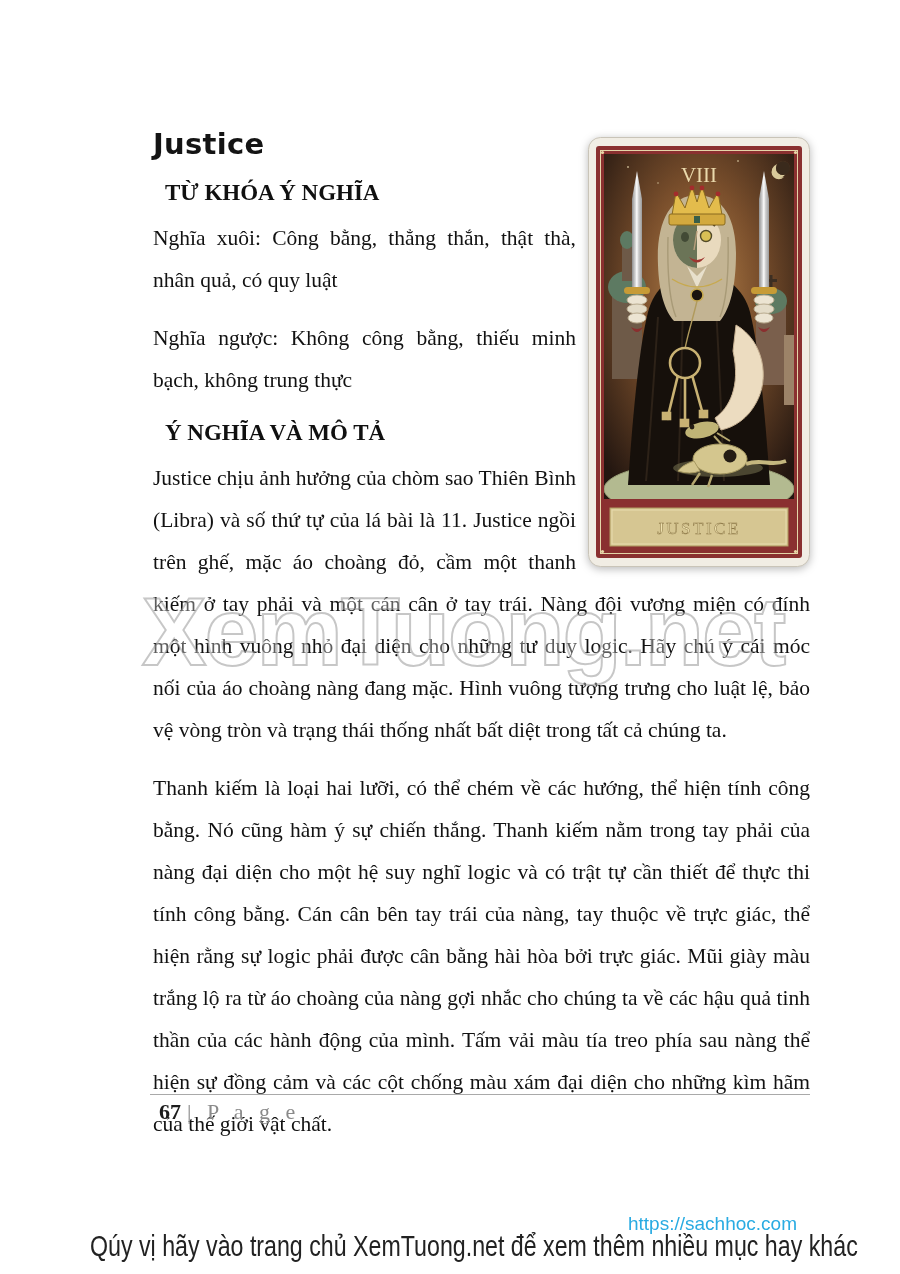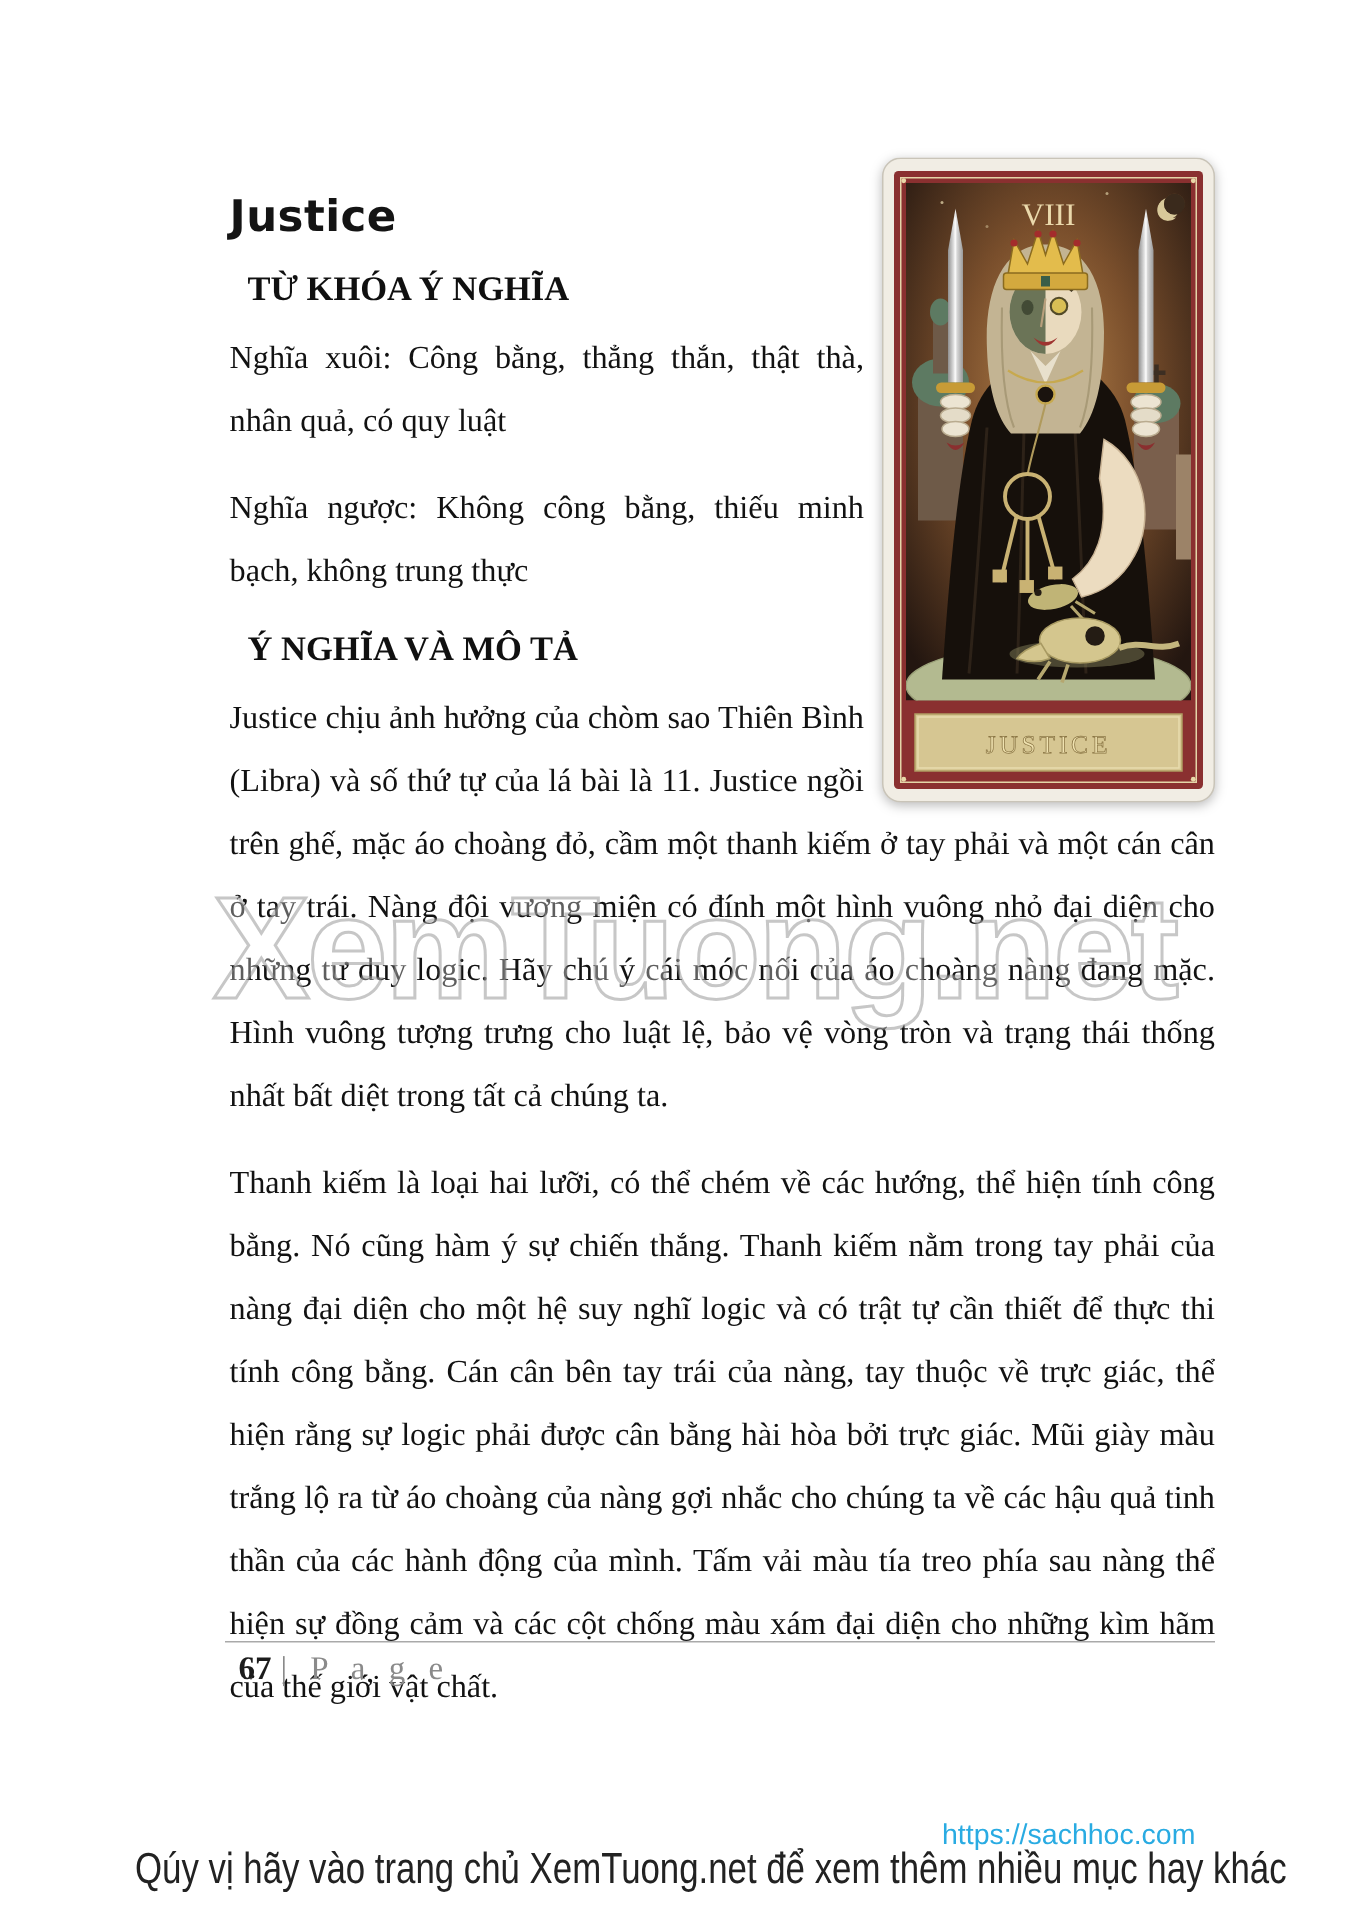--- a/index.html
+++ b/index.html
@@ -4,21 +4,21 @@
 <style>
   * { box-sizing: border-box; }
   html,body { margin:0; padding:0; background:#ffffff; }
   .page {
     position:relative; width:900px; height:1274px; background:#fff;
     overflow:hidden; font-family:"Liberation Serif", serif; color:#111;
   }
   .content { position:absolute; left:153px; top:105px; width:657px; }
 
   
-  .card-float { float:right; width:234px; height:434px; padding-left:12px; }
+  .card-float { float:right; width:234px; height:434px; padding-left:12px;margin-top:32px; }
   .card-float svg { display:block; filter:drop-shadow(0 2px 4px rgba(0,0,0,.28)); }
 
   h1.title {
     font-family:"DejaVu Sans", sans-serif; font-weight:bold;
     font-size:29px; line-height:34px; margin:22px 0 8px; color:#141414; letter-spacing:.3px;
   }
   h2.heading {
     font-family:"Liberation Serif", serif; font-weight:bold;
     font-size:23px; line-height:28px; margin:18px 12px 10px; color:#101010;
   }

